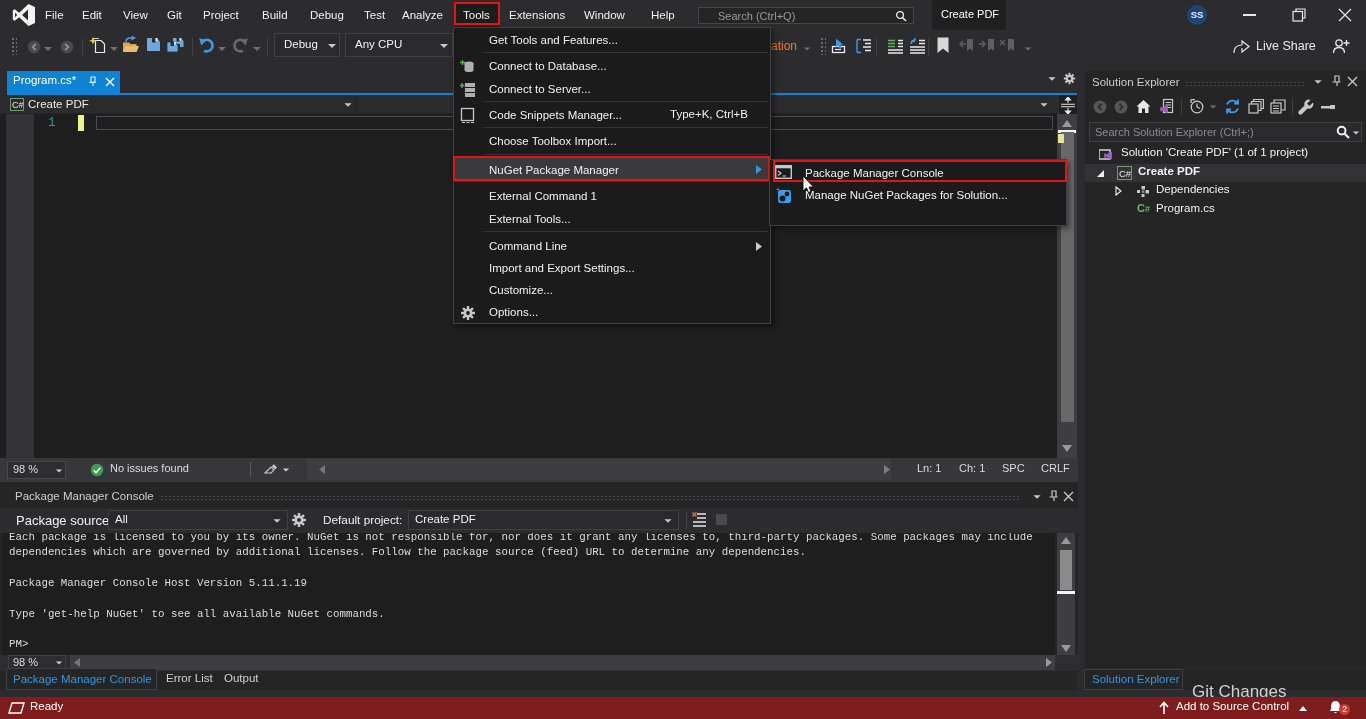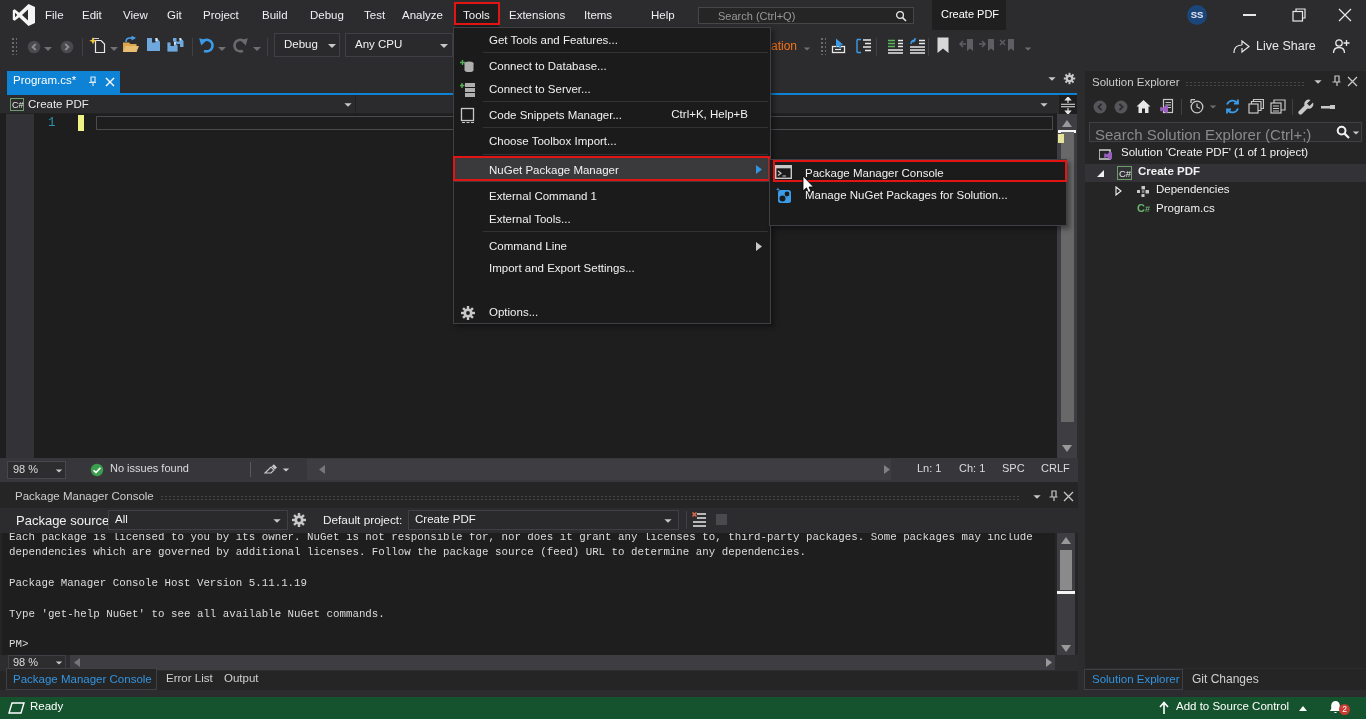--- a/index.html
+++ b/index.html
@@ -27,21 +27,21 @@
   #editbottom { position:absolute; left:0; top:395px; width:1078px; height:24px; background:#37373B; font-size:11px; color:#DCDCDC; }
 
   
   #pmc { left:0; top:487px; width:1078px; height:203px; background:#252526; }
   #pmcconsole { position:absolute; left:2px; top:46px; width:1053px; height:123px; background:#1E1E1E; color:#DCDCDC; font-family:"Liberation Mono", monospace; font-size:10.8px; line-height:15.4px; white-space:pre; padding-left:7px; overflow:hidden; }
 
   
   #solexp { left:1085px; top:71px; width:281px; height:597px; background:#252526; font-size:11.5px; }
 
   
-  #statusbar { left:0; top:697px; width:1366px; height:22px; background:#14532d; color:#fff; font-size:11.5px; }
+  #statusbar { left:0; top:697px; width:1366px; height:22px; background:#7f1d1d; color:#fff; font-size:11.5px; }
 
   
   #toolsmenu { left:453px; top:27px; width:318px; height:297px; background:#1B1B1C; border:1px solid #3F3F46; box-shadow:3px 3px 5px rgba(0,0,0,.4); }
   .mitem { position:absolute; left:0; width:100%; height:22px; font-size:11.5px; color:#F1F1F1; }
   .mitem .txt { position:absolute; left:35px; top:50%; transform:translateY(-50%); }
   .msep { position:absolute; left:29px; right:2px; height:1px; background:#333337; }
   #submenu { left:769px; top:159px; width:298px; height:67px; background:#1B1B1C; border:1px solid #3F3F46; box-shadow:3px 3px 5px rgba(0,0,0,.4); }
   .redbox { position:absolute; border:2px solid #E21414; }
 </style>
 </head>
@@ -56,21 +56,21 @@
   <span class="menuitem" style="left:82px">Edit</span>
   <span class="menuitem" style="left:123px">View</span>
   <span class="menuitem" style="left:167px">Git</span>
   <span class="menuitem" style="left:203px">Project</span>
   <span class="menuitem" style="left:262px">Build</span>
   <span class="menuitem" style="left:310px">Debug</span>
   <span class="menuitem" style="left:364px">Test</span>
   <span class="menuitem" style="left:402px">Analyze</span>
   <span class="menuitem" style="left:463px">Tools</span>
   <span class="menuitem" style="left:509px">Extensions</span>
-  <span class="menuitem" style="left:584px">Items</span>
+  <span class="menuitem" style="left:584px">Window</span>
   <span class="menuitem" style="left:651px">Help</span>
   <div class="redbox" style="left:454px;top:2px;width:46px;height:23px"></div>
   <div class="abs" style="left:698px;top:7px;width:216px;height:17px;background:#252526;border:1px solid #464649;">
     <span class="abs" style="left:19px;top:2px;font-size:11px;color:#999999">Search (Ctrl+Q)</span>
     <svg class="abs" style="left:196px;top:2px" width="12" height="12" viewBox="0 0 12 12">
         <circle cx="5" cy="5" r="3.4" fill="none" stroke="#E8E8E8" stroke-width="1.3"></circle>
         <line x1="7.6" y1="7.6" x2="11" y2="11" stroke="#E8E8E8" stroke-width="1.5"></line>
       </svg>
   </div>
   <div class="abs" style="left:932px;top:0;width:74px;height:30px;background:#1F1F20"></div>
@@ -419,21 +419,21 @@
         <path fill="#C8C8C8" d="M15 3.5 L11.5 7 L9 4.5 L12.5 1 A4.5 4.5 0 0 0 6.5 6.5 L1 12 A2 2 0 0 0 4 15 L9.5 9.5 A4.5 4.5 0 0 0 15 3.5 Z"></path>
       </svg>
     <svg class="abs" style="left:236px;top:10px" width="14" height="6" viewBox="0 0 14 6">
         <rect x="0" y="2" width="10" height="2.5" fill="#C8C8C8"></rect>
         <rect x="10" y="0" width="4" height="6" fill="#C8C8C8" fill-opacity="0"></rect>
         <rect x="9" y="1" width="5" height="4" fill="#C8C8C8"></rect>
       </svg>
   </div>
 
   <div class="abs" style="left:4px;top:51px;width:273px;height:20px;background:#2A2A2C;border:1px solid #3F3F46">
-    <span class="abs" style="left:5px;top:3px;font-size:15px;color:#8A8A8A">Search Solution Explorer (Ctrl+;)</span>
+    <span class="abs" style="left:5px;top:3px;font-size:11px;color:#8A8A8A">Search Solution Explorer (Ctrl+;)</span>
     <svg class="abs" style="left:246px;top:2px" width="14" height="14" viewBox="0 0 14 14">
         <circle cx="5.6" cy="5.6" r="3.9" fill="none" stroke="#F0F0F0" stroke-width="2"></circle>
         <line x1="8.6" y1="8.6" x2="13" y2="13" stroke="#F0F0F0" stroke-width="2.2"></line>
       </svg>
     <div class="ddarrow" style="left:262px;top:8px;transform:scale(.8)"></div>
   </div>
 
   <div class="abs" style="left:0;top:74px;width:281px;height:75px;font-size:11.5px;color:#F1F1F1">
     <svg class="abs" style="left:14px;top:3px" width="15" height="13" viewBox="0 0 15 13">
         <rect x="0" y="2" width="11" height="9" fill="none" stroke="#C8C8C8" stroke-width="1.6"></rect>
@@ -467,21 +467,21 @@
       <span class="abs" style="left:52px;top:1px;color:#69B56C;font-size:11px;font-weight:bold">C<span style="font-size:9px">#</span></span>
       <span class="abs" style="left:71px;top:1px">Program.cs</span>
     </div>
   </div>
 </div>
 
 <div class="abs" style="left:1084px;top:669px;width:282px;height:21px;background:#252526;font-size:12px">
   <div class="abs" style="left:0px;top:0;width:99px;height:21px;border:1px solid #3F3F46;background:#252526">
       <span style="position:absolute;left:7px;top:3px;color:#3394DF;font-size:11.5px;white-space:nowrap">Solution Explorer</span>
     </div>
-  <span class="abs" style="left:108px;top:3px;color:#D0D0D0;font-size:12px;white-space:nowrap">Git Changes</span>
+  <span class="abs" style="left:108px;top:13px;color:#D0D0D0;font-size:17px;white-space:nowrap">Git Changes</span>
 </div>
 <div class="abs" id="statusbar">
   <svg class="abs" style="left:8px;top:5px" width="17" height="12" viewBox="0 0 17 12">
       <path d="M4 1 L16 1 L13 11 L1 11 Z" fill="none" stroke="#FFFFFF" stroke-width="1.4"></path>
     </svg>
   <span class="abs" style="left:30px;top:3px">Ready</span>
   <svg class="abs" style="left:1158px;top:4px" width="12" height="14" viewBox="0 0 12 14">
       <path d="M6 13 L6 2 M2 6 L6 1.5 L10 6" fill="none" stroke="#FFFFFF" stroke-width="1.6"></path>
     </svg>
   <span class="abs" style="left:1176px;top:3px">Add to Source Control</span>
@@ -509,21 +509,21 @@
     <svg class="abs" style="left:6px;top:4px" width="16" height="15" viewBox="0 0 16 15">
         <rect x="5" y="1" width="10" height="4" fill="#AFAFAF"></rect>
         <rect x="5" y="6" width="10" height="4" fill="#AFAFAF"></rect>
         <rect x="5" y="11" width="10" height="4" fill="#AFAFAF"></rect>
         <path d="M2 1 L2 6 M-0.5 3.5 L4.5 3.5" stroke="#55B055" stroke-width="1.4"></path>
       </svg>
   </div>
   <div class="msep" style="top:73px"></div>
   <div class="mitem" style="top:76px">
       <span class="txt">Code Snippets Manager...</span>
-      <span class="abs" style="right:22px;top:4px">Ctrl+K, Help+B</span>
+      <span class="abs" style="right:22px;top:4px">Type+K, Ctrl+B</span>
     <svg class="abs" style="left:6px;top:3px" width="15" height="16" viewBox="0 0 15 16">
         <rect x="1.5" y="1.5" width="12" height="12" fill="none" stroke="#C8C8C8" stroke-width="1.3"></rect>
         <path d="M2 15.5 L5 15.5 M6.5 15.5 L9.5 15.5 M11 15.5 L14 15.5" stroke="#C8C8C8" stroke-width="1"></path>
       </svg>
   </div>
   <div class="msep" style="top:99px"></div>
   <div class="mitem" style="top:102px">
       <span class="txt">Choose Toolbox Import...</span>
     </div>
   <div class="msep" style="top:126px"></div>
@@ -541,20 +541,23 @@
     </div>
   <div class="msep" style="top:203px"></div>
   <div class="mitem" style="top:206.5px">
       <span class="txt">Command Line</span>
     <svg class="abs" style="right:8px;top:7px" width="6" height="9" viewBox="0 0 6 9">
         <path d="M0 0 L6 4.5 L0 9 Z" fill="#C8C8C8"></path>
       </svg>
   </div>
   <div class="mitem" style="top:228.5px">
       <span class="txt">Import and Export Settings...</span>
+    </div>
+  <div class="mitem" style="top:250.5px">
+      <span class="txt">Customize...</span>
     </div>
   <div class="mitem" style="top:272.5px">
       <span class="txt">Options...</span>
     <svg class="abs" style="left:6px;top:4px" width="16" height="16" viewBox="0 0 16 16">
         <g fill="none" stroke="#C8C8C8" stroke-width="2.4">
           <line x1="8" y1="1" x2="8" y2="4"></line>
           <line x1="8" y1="12" x2="8" y2="15"></line>
           <line x1="1" y1="8" x2="4" y2="8"></line>
           <line x1="12" y1="8" x2="15" y2="8"></line>
           <line x1="3.05" y1="3.05" x2="5.2" y2="5.2"></line>

